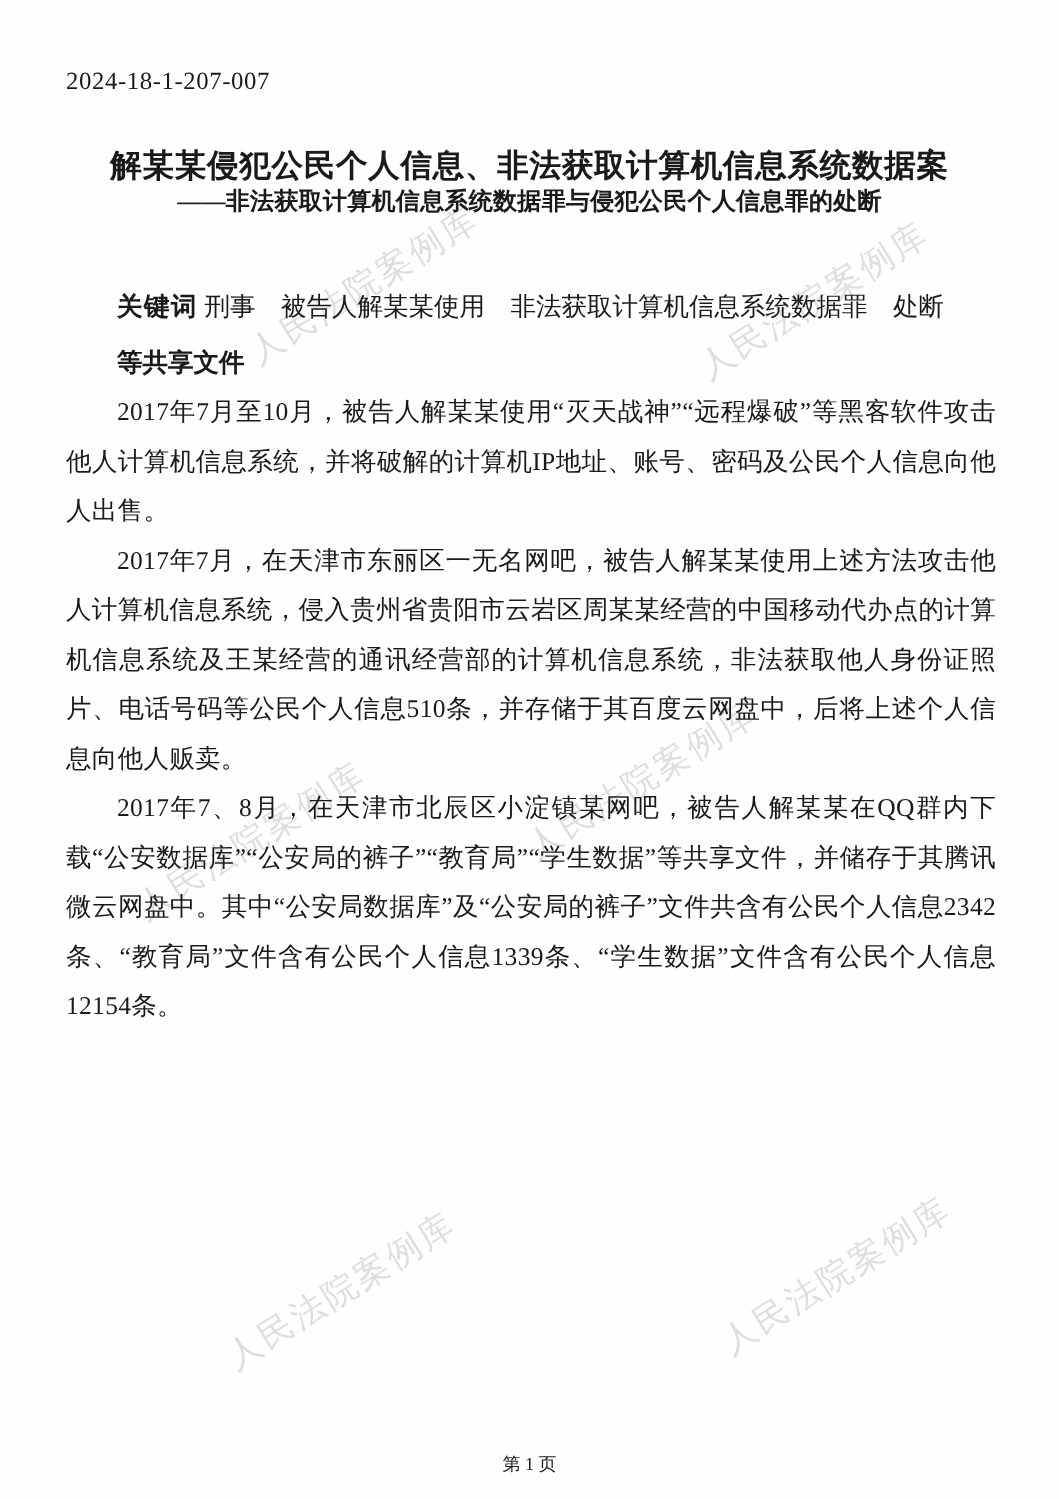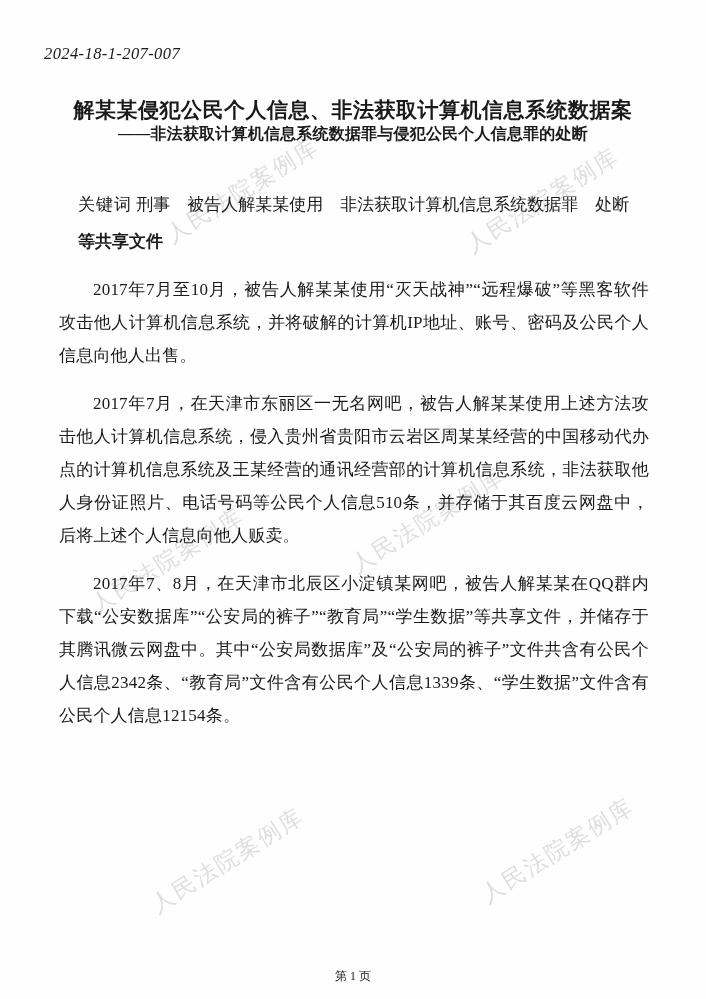--- a/index.html
+++ b/index.html
@@ -47,21 +47,20 @@
     z-index: 2;
     padding: 0;
   }
   .doc-number {
     position: absolute;
     left: 44px;
     top: 44px;
     font-size: 16.5px;
     letter-spacing: 0.4px;
     font-family: "Liberation Serif", "DejaVu Serif", serif;
-    font-style: italic;
   }
   .title {
     position: absolute;
     left: 0;
     right: 0;
     top: 82px;
     text-align: center;
     font-size: 21px;
     font-weight: bold;
     letter-spacing: 0.5px;
@@ -85,34 +84,34 @@
   }
   .keywords-line {
     font-size: 17px;
     line-height: 33px;
     text-align: justify;
     text-justify: inter-ideograph;
     margin: 0 0 2px 0;
     text-indent: 34px;
   }
   .kw-label {
-    font-weight: normal;
+    font-weight: bold;
     letter-spacing: 1px;
   }
   .section-head {
     font-size: 17px;
     font-weight: bold;
     line-height: 33px;
     margin: 4px 0 0 0;
     text-indent: 34px;
   }
   p.para {
     font-size: 17px;
     line-height: 33px;
-    margin: 15px;
+    margin: 0;
     text-indent: 34px;
     text-align: justify;
     text-justify: inter-ideograph;
     letter-spacing: 0.2px;
   }
   .footer {
     position: absolute;
     left: 0;
     right: 0;
     bottom: 14px;

